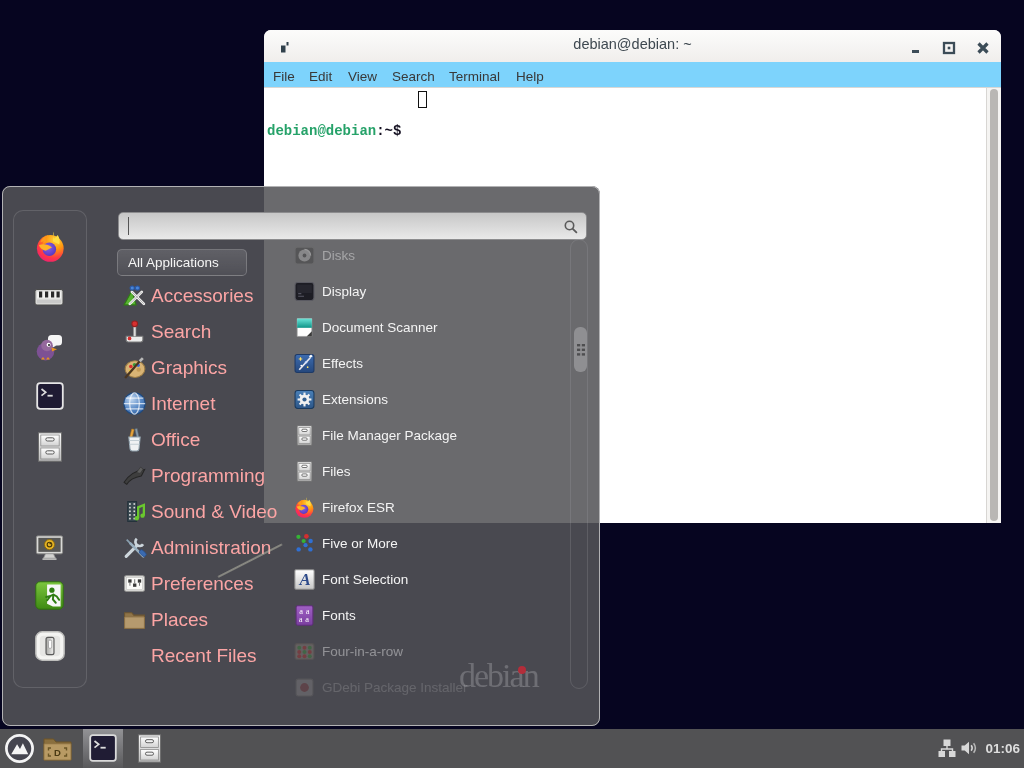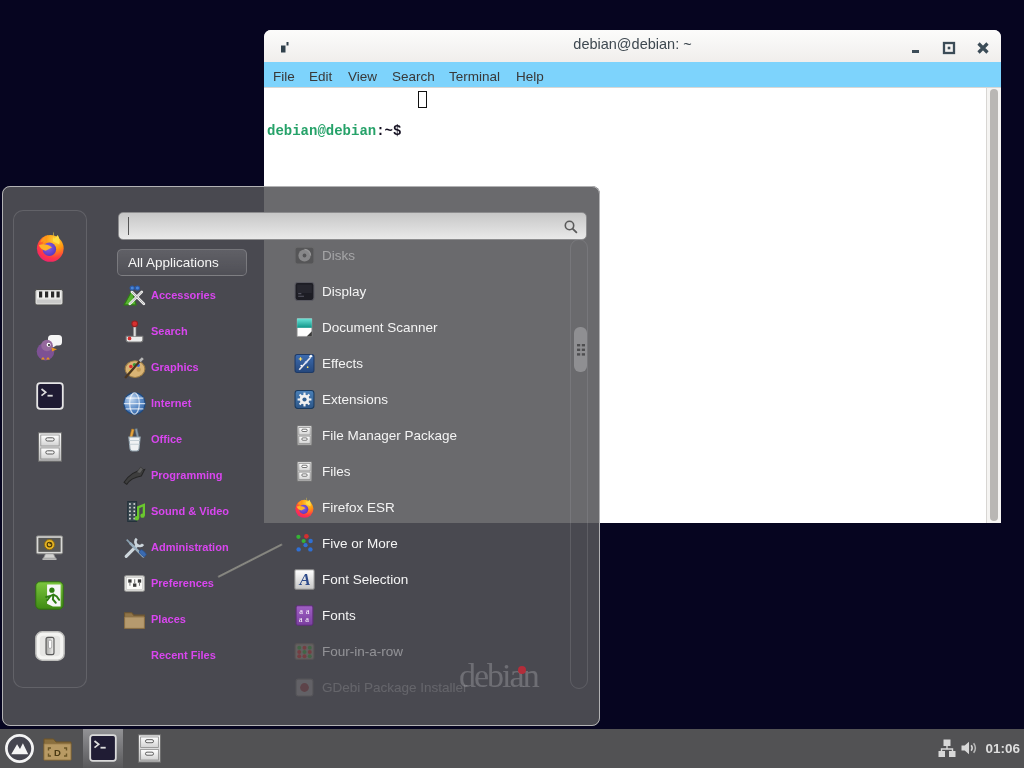--- a/index.html
+++ b/index.html
@@ -29,21 +29,21 @@
   #menuborder { left:0; top:0; width:598px; height:540px; border:1.5px solid #b2b2b4; border-radius:8px; }
   #sidebox { left:11px; top:24px; width:74px; height:478px; border:1px solid rgba(158,158,160,0.28);
              border-radius:10px; background:rgba(255,255,255,0.015); }
   #search { left:116px; top:26px; width:469px; height:28px; border-radius:5px;
             border:1px solid #8c8c8e; background:linear-gradient(#c7c7c7,#e9e9e9); }
   #scursor { left:9px; top:4px; width:1px; height:18px; background:#555; }
   #allapps { left:115px; top:63px; width:130px; height:27px; border-radius:5px;
              border:1px solid rgba(170,170,172,0.42);
              background:linear-gradient(rgba(255,255,255,0.13),rgba(255,255,255,0.04));
              color:#f5f5f5; font-size:13.5px; line-height:25px; padding-left:10px; }
-  .cat { position:absolute; left:149px; color:#d946ef; font-size:11px; line-height:17px;font-weight:bold; }
+  .cat { position:absolute; left:149px; color:#fca5a5; font-size:19px; line-height:17px; }
   .cico { position:absolute; left:121px; }
   .app { position:absolute; left:320px; color:#f4f4f4; font-size:13.5px; line-height:17px; }
   .aico { position:absolute; left:292px; }
   .dim  { opacity:0.42; }
   #mscrolltrack { left:568px; top:53px; width:18px; height:450px;
                   border:1px solid rgba(170,170,172,0.22); border-radius:9px; }
   #mscrollhandle { left:571.5px; top:141px; width:13px; height:45px; background:#8f8f92; border-radius:6px; }
   #watermark { left:457px; top:471px; font-family:"Liberation Serif",serif; font-size:34px;
                color:rgba(215,215,220,0.26); letter-spacing:-2px; }
   #reddot { left:516px; top:480px; width:8px; height:8px; border-radius:50%; background:#b32d3a; }

